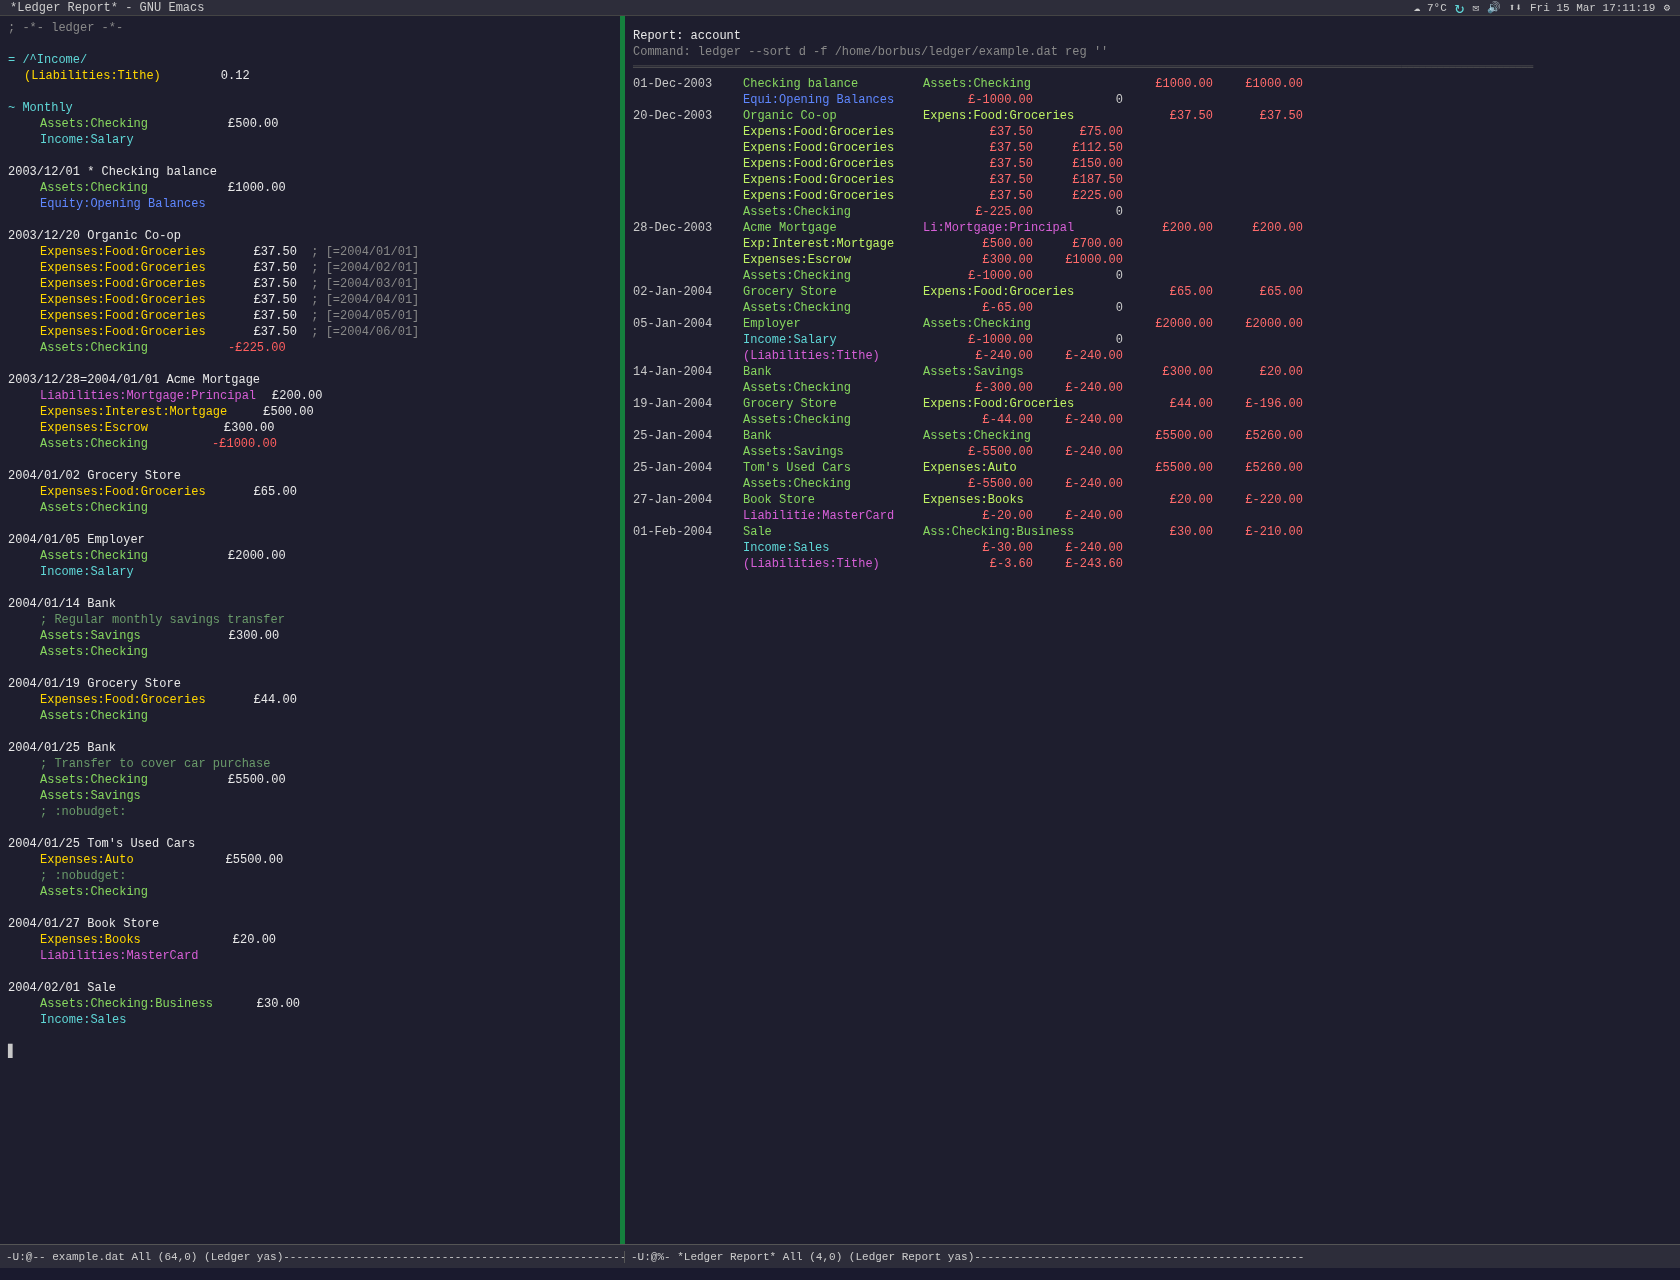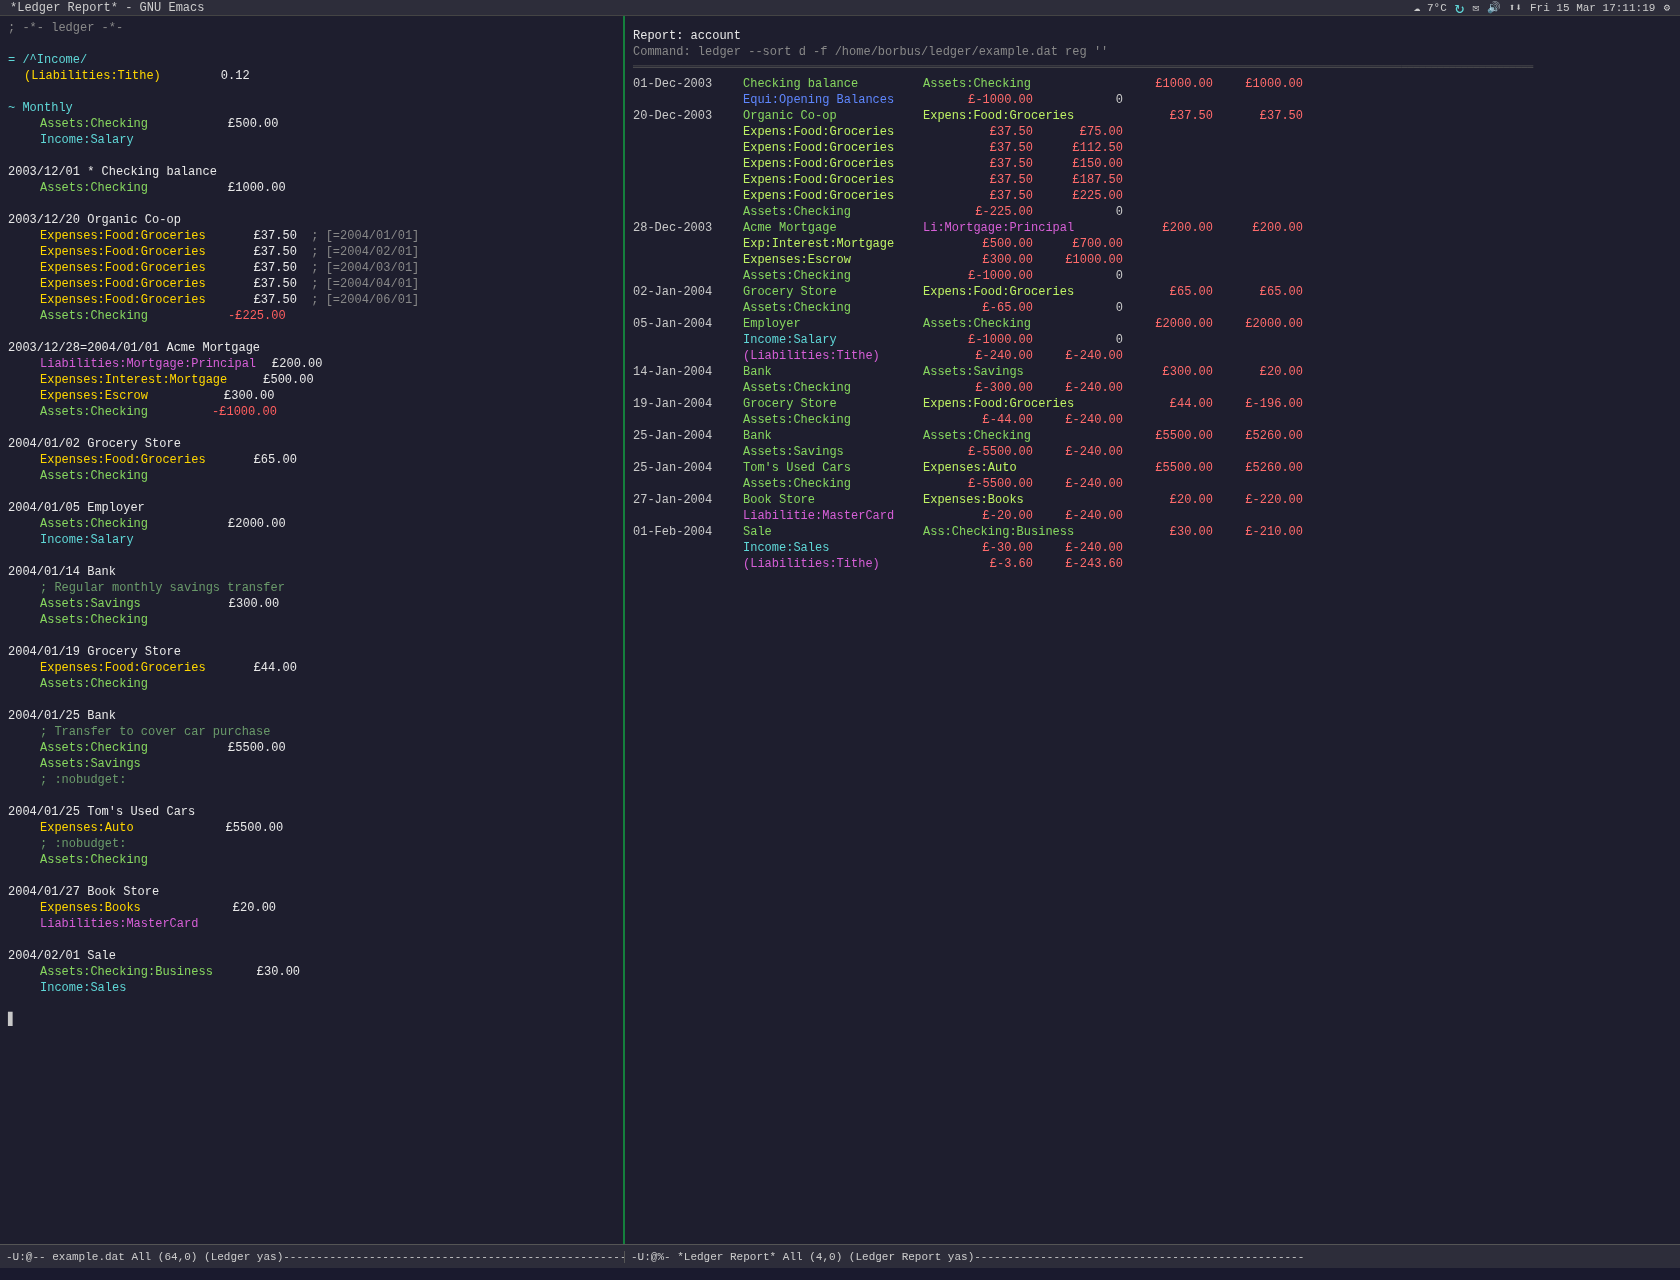--- a/index.html
+++ b/index.html
@@ -40,21 +40,21 @@
       display: flex;
       height: calc(1280px - 28px - 24px);
     }
 
     
     #left-pane {
       width: 625px;
       background: #1e1e2e;
       overflow-y: auto;
       padding: 4px 8px;
-      border-right: 2px solid #15803d;
+      border-right: 5px solid #15803d;
       flex-shrink: 0;
     }
 
     
     #right-pane {
       flex: 1;
       background: #1e1e2e;
       overflow-y: auto;
       padding: 12px 8px;
     }
@@ -166,26 +166,28 @@
     <div class="line"> </div>
     <div class="line"><span class="cyan">= /^Income/</span></div>
     <div class="line indent1"><span class="yellow">(Liabilities:Tithe)</span><span style="margin-left:60px;" class="white">0.12</span></div>
     <div class="line"> </div>
     <div class="line cyan">~ Monthly</div>
     <div class="line indent2"><span class="green">Assets:Checking</span><span style="margin-left:80px;" class="white">£500.00</span></div>
     <div class="line indent2"><span class="cyan">Income:Salary</span></div>
     <div class="line"> </div>
     <div class="line"><span class="white">2003/12/01 * Checking balance</span></div>
     <div class="line indent2"><span class="green">Assets:Checking</span><span style="margin-left:80px;" class="white">£1000.00</span></div>
+    <div class="line indent2"><span class="blue">Equity:Opening Balances</span></div>
     <div class="line"> </div>
     <div class="line"><span class="white">2003/12/20 Organic Co-op</span></div>
     <div class="line indent2"><span class="yellow">Expenses:Food:Groceries</span><span style="margin-left:48px;" class="white">£37.50</span><span class="gray">  ; [=2004/01/01]</span></div>
     <div class="line indent2"><span class="yellow">Expenses:Food:Groceries</span><span style="margin-left:48px;" class="white">£37.50</span><span class="gray">  ; [=2004/02/01]</span></div>
     <div class="line indent2"><span class="yellow">Expenses:Food:Groceries</span><span style="margin-left:48px;" class="white">£37.50</span><span class="gray">  ; [=2004/03/01]</span></div>
     <div class="line indent2"><span class="yellow">Expenses:Food:Groceries</span><span style="margin-left:48px;" class="white">£37.50</span><span class="gray">  ; [=2004/04/01]</span></div>
+    <div class="line indent2"><span class="yellow">Expenses:Food:Groceries</span><span style="margin-left:48px;" class="white">£37.50</span><span class="gray">  ; [=2004/05/01]</span></div>
     <div class="line indent2"><span class="yellow">Expenses:Food:Groceries</span><span style="margin-left:48px;" class="white">£37.50</span><span class="gray">  ; [=2004/06/01]</span></div>
     <div class="line indent2"><span class="green">Assets:Checking</span><span style="margin-left:80px;" class="red">-£225.00</span></div>
     <div class="line"> </div>
     <div class="line"><span class="white">2003/12/28=2004/01/01 Acme Mortgage</span></div>
     <div class="line indent2"><span class="magenta">Liabilities:Mortgage:Principal</span><span style="margin-left:16px;" class="white">£200.00</span></div>
     <div class="line indent2"><span class="yellow">Expenses:Interest:Mortgage</span><span style="margin-left:36px;" class="white">£500.00</span></div>
     <div class="line indent2"><span class="yellow">Expenses:Escrow</span><span style="margin-left:76px;" class="white">£300.00</span></div>
     <div class="line indent2"><span class="green">Assets:Checking</span><span style="margin-left:64px;" class="red">-£1000.00</span></div>
     <div class="line"> </div>
     <div class="line"><span class="white">2004/01/02 Grocery Store</span></div>

